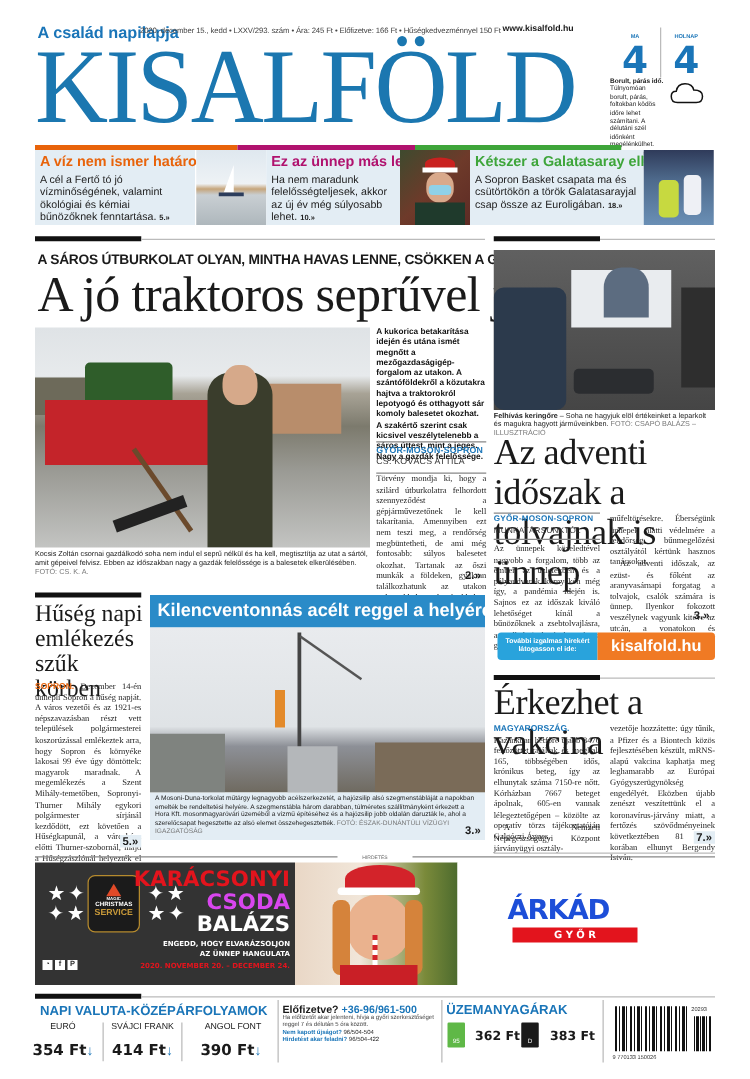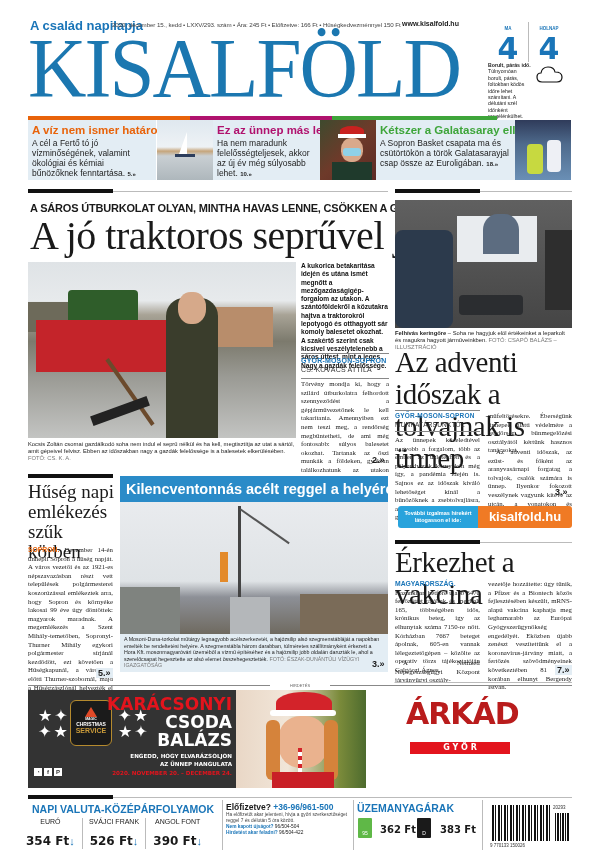--- a/index.html
+++ b/index.html
@@ -179,61 +179,61 @@
   <div class="abs" style="left:0;top:0;width:208px;height:98px;background:#333">
     <div class="abs" style="left:10px;top:18px;color:#fff;font-size:16px;letter-spacing:2px;line-height:16px">★✦<br>✦★</div>
     <div class="abs" style="left:42px;top:10px;width:42px;height:46px;background:#1b1b1b;border:1.5px solid #b58a2e;border-radius:6px;text-align:center;padding-top:6px">
       <div style="width:0;height:0;margin:0 auto;border-left:6px solid transparent;border-right:6px solid transparent;border-bottom:10px solid #e24a28"></div>
       <div style="font-size:3.5px;color:#fff;font-weight:bold">MAGIC</div>
       <div style="font-size:5px;color:#fff;font-weight:bold">CHRISTMAS</div>
       <div style="font-size:7px;color:#c99a3a;font-weight:bold">SERVICE</div>
     </div>
     <div class="abs" style="left:90px;top:18px;color:#fff;font-size:16px;letter-spacing:2px;line-height:16px">✦★<br>★✦</div>
     <div class="abs bb" style="right:4px;top:4px;color:#e3141d;font-size:17px">KARÁCSONYI</div>
-    <div class="abs bb" style="right:4px;top:22px;color:#ffffff;font-size:17px">CSODA</div>
+    <div class="abs bb" style="right:4px;top:22px;color:#d946ef;font-size:17px">CSODA</div>
     <div class="abs bb" style="right:4px;top:40px;color:#fff;font-size:17px">BALÁZS</div>
     <div class="abs bb" style="right:4px;top:63px;color:#fff;font-size:5.6px">ENGEDD, HOGY ELVARÁZSOLJON</div>
     <div class="abs bb" style="right:4px;top:71px;color:#fff;font-size:5.6px">AZ ÜNNEP HANGULATA</div>
     <div class="abs bb" style="right:4px;top:80px;color:#e3141d;font-size:5.6px">2020. NOVEMBER 20. – DECEMBER 24.</div>
     <div class="abs" style="left:6px;top:78px;display:flex;gap:2px">
       <span style="width:8px;height:8px;background:#fff;color:#333;font-size:6px;line-height:8px;text-align:center">◔</span>
       <span style="width:8px;height:8px;background:#fff;color:#333;font-size:6px;font-weight:bold;line-height:8px;text-align:center">f</span>
       <span style="width:8px;height:8px;background:#fff;color:#333;font-size:6px;font-weight:bold;line-height:8px;text-align:center">P</span>
     </div>
   </div>
   <div class="abs photo" style="left:208px;top:0;width:130px;height:98px;background:linear-gradient(90deg,#e9d7c6,#f1e6d9 40%,#7a8a3a 80%,#4d6b2e)">
     <div class="abs" style="left:40px;top:2px;width:56px;height:22px;background:#d3232a;border-radius:50% 50% 0 0"></div>
     <div class="abs" style="left:34px;top:20px;width:66px;height:6px;background:#fff;border-radius:3px"></div>
     <div class="abs" style="left:42px;top:26px;width:50px;height:52px;background:#eab28e;border-radius:45%"></div>
     <div class="abs" style="left:30px;top:30px;width:14px;height:60px;background:#d5833b;border-radius:6px"></div>
     <div class="abs" style="left:88px;top:30px;width:14px;height:60px;background:#d5833b;border-radius:6px"></div>
     <div class="abs" style="left:62px;top:58px;width:4px;height:30px;background:repeating-linear-gradient(#d3232a 0 4px,#fff 4px 8px)"></div>
     <div class="abs" style="left:36px;top:82px;width:62px;height:16px;background:#c91f26"></div>
   </div>
   <div class="abs" style="left:338px;top:0;width:206px;height:98px;background:#fff">
-    <div class="abs bb" style="left:40px;top:6px;font-size:30px;color:#b91c1c;letter-spacing:-1px">ÁRKÁD</div>
+    <div class="abs bb" style="left:40px;top:26px;font-size:22px;color:#1d4ed8;letter-spacing:-1px">ÁRKÁD</div>
     <div class="abs bb" style="left:44px;top:52px;width:100px;height:12px;background:#e3141d;color:#fff;font-size:8px;text-align:center;line-height:12px">G Y Ő R</div>
   </div>
 </div>
 
 <div class="abs sec-rule" style="left:28px;top:795px;width:85px"></div>
 <div class="abs thin" style="left:113px;top:797px;width:459px"></div>
 <div class="abs cond" style="left:32px;top:803px;font-size:10.5px;font-weight:bold;color:#1a75b8">NAPI VALUTA-KÖZÉPÁRFOLYAMOK</div>
 <div class="abs" style="left:19px;top:818px;width:190px;display:flex">
   <div style="flex:1;text-align:center">
     <div class="cond" style="font-size:7px;margin-bottom:6px">EURÓ</div>
     <span class="bb" style="font-size:12px">354 Ft</span><span class="blue" style="font-size:11px">↓</span>
   </div>
   <div style="width:1px;background:#bbb"></div>
   <div style="flex:1;text-align:center">
     <div class="cond" style="font-size:7px;margin-bottom:6px">SVÁJCI FRANK</div>
-    <span class="bb" style="font-size:12px">526 Ft</span><span class="blue" style="font-size:11px">↓</span>
+    <span class="bb" style="font-size:12px">414 Ft</span><span class="blue" style="font-size:11px">↓</span>
   </div>
   <div style="width:1px;background:#bbb"></div>
-  <div style="flex:1;text-align:center">
+  <div style="flex:1;text-align:right">
     <div class="cond" style="font-size:7px;margin-bottom:6px">ANGOL FONT</div>
     <span class="bb" style="font-size:12px">390 Ft</span><span class="blue" style="font-size:11px">↓</span>
   </div>
 </div>
 <div class="abs" style="left:222px;top:800px;width:1px;height:50px;background:#bbb"></div>
 
 <div class="abs" style="left:226px;top:802px;width:126px">
   <div style="font-size:8.5px;font-weight:bold;white-space:nowrap"><span>Előfizetve?</span> <span class="blue">+36-96/961-500</span></div>
   <div style="font-size:4.8px;line-height:6px;color:#444">Ha előfizetőt akar jelenteni, hívja a győri szerkesztőséget reggel 7 és délután 5 óra között.</div>
   <div style="font-size:4.8px;line-height:6px"><b class="blue">Nem kapott újságot?</b> <span>96/504-504</span></div>

